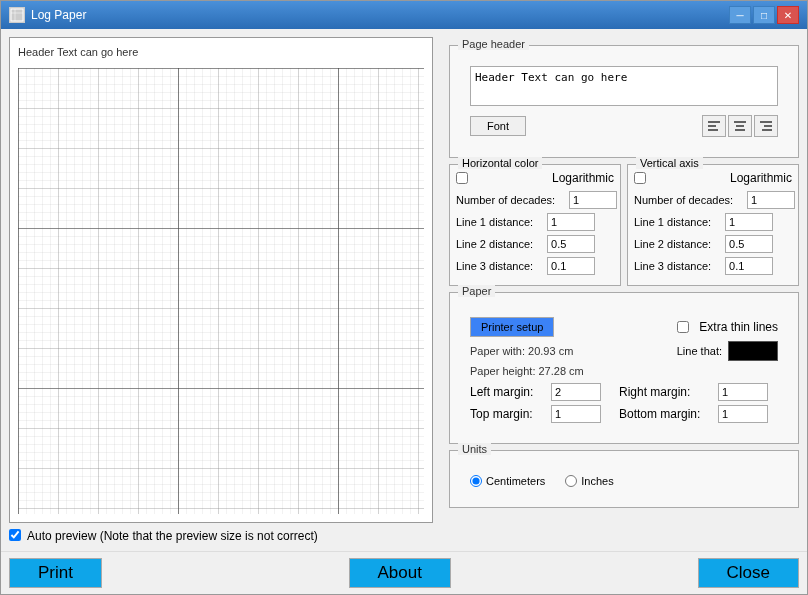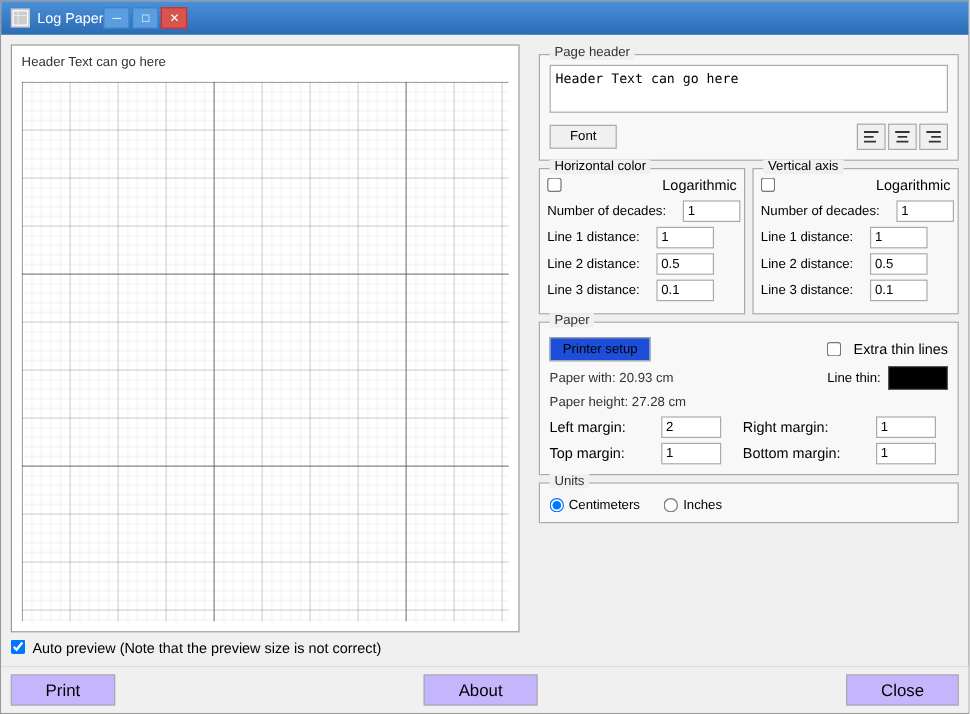--- a/index.html
+++ b/index.html
@@ -18,20 +18,21 @@
       border: 1px solid #999;
       display: flex;
       flex-direction: column;
     }
     .title-bar {
       background: linear-gradient(to bottom, #4a90d9, #2a6cb5);
       color: white;
       padding: 4px 8px;
       display: flex;
       align-items: center;
+      justify-content: space-between;
       height: 28px;
       flex-shrink: 0;
     }
     .title-bar-left {
       display: flex;
       align-items: center;
       gap: 6px;
     }
     .title-bar-icon {
       width: 16px;
@@ -105,21 +106,21 @@
     .right-panel {
       flex: 1;
       padding: 8px;
       display: flex;
       flex-direction: column;
       gap: 6px;
       overflow-y: auto;
     }
     .group-box {
       border: 1px solid #aaa;
-      padding: 8px;
+      padding: 20px;
       position: relative;
       background: #f8f8f8;
     }
     .group-box-title {
       position: absolute;
       top: -8px;
       left: 8px;
       background: #f0f0f0;
       padding: 0 4px;
       font-size: 11px;
@@ -216,21 +217,21 @@
       margin-top: 4px;
     }
     .paper-row {
       display: flex;
       align-items: center;
       gap: 8px;
     }
     .printer-btn {
       padding: 3px 10px;
       border: 1px solid #aaa;
-      background: #1d4ed8;
+      background: #3b82f6;
       font-size: 11px;
       cursor: pointer;
     }
     .paper-info {
       font-size: 11px;
       color: #333;
     }
     .line-color-box {
       width: 50px;
       height: 20px;
@@ -272,22 +273,22 @@
       display: flex;
       justify-content: space-between;
       padding: 6px 8px;
       background: #f0f0f0;
       border-top: 1px solid #ddd;
       flex-shrink: 0;
     }
     .bottom-btn {
       padding: 4px 28px;
       border: 1px solid #aaa;
-      background: #c4b5fd;
-      font-size: 14px;
+      background: #0ea5e9;
+      font-size: 17px;
       cursor: pointer;
       text-decoration: none;
       color: black;
     }
     
     .log-grid {
       width: 100%;
       height: 100%;
     }
     input[type="checkbox"] { width: 12px; height: 12px; }
@@ -438,21 +439,21 @@
           <div class="paper-row">
             <button class="printer-btn">Printer setup</button>
             <div style="display:flex;align-items:center;gap:10px;margin-left:auto;">
               <input type="checkbox" style="">
               <label>Extra thin lines</label>
             </div>
           </div>
           <div class="paper-row">
             <span class="paper-info">Paper with: 20.93 cm</span>
             <div style="display:flex;align-items:center;gap:6px;margin-left:auto;">
-              <label style="font-size:11px;">Line thin:</label>
+              <label style="font-size:11px;">Line that:</label>
               <div class="line-color-box"></div>
             </div>
           </div>
           <div class="paper-row">
             <span class="paper-info">Paper height: 27.28 cm</span>
           </div>
           <div class="margin-grid">
             <label class="margin-label">Left margin:</label>
             <input class="margin-input" type="text" value="2" style="">
             <label class="margin-label">Right margin:</label>

